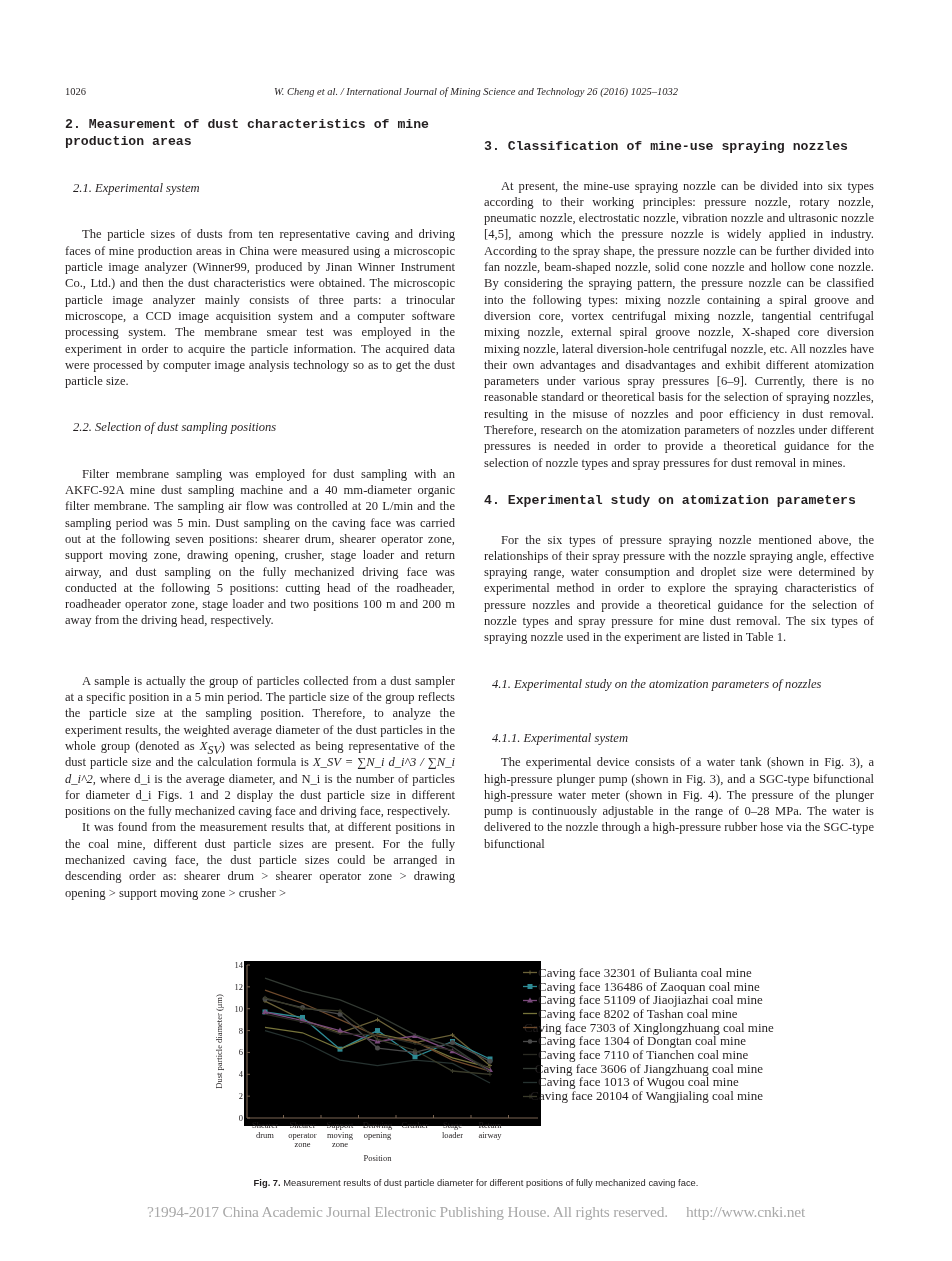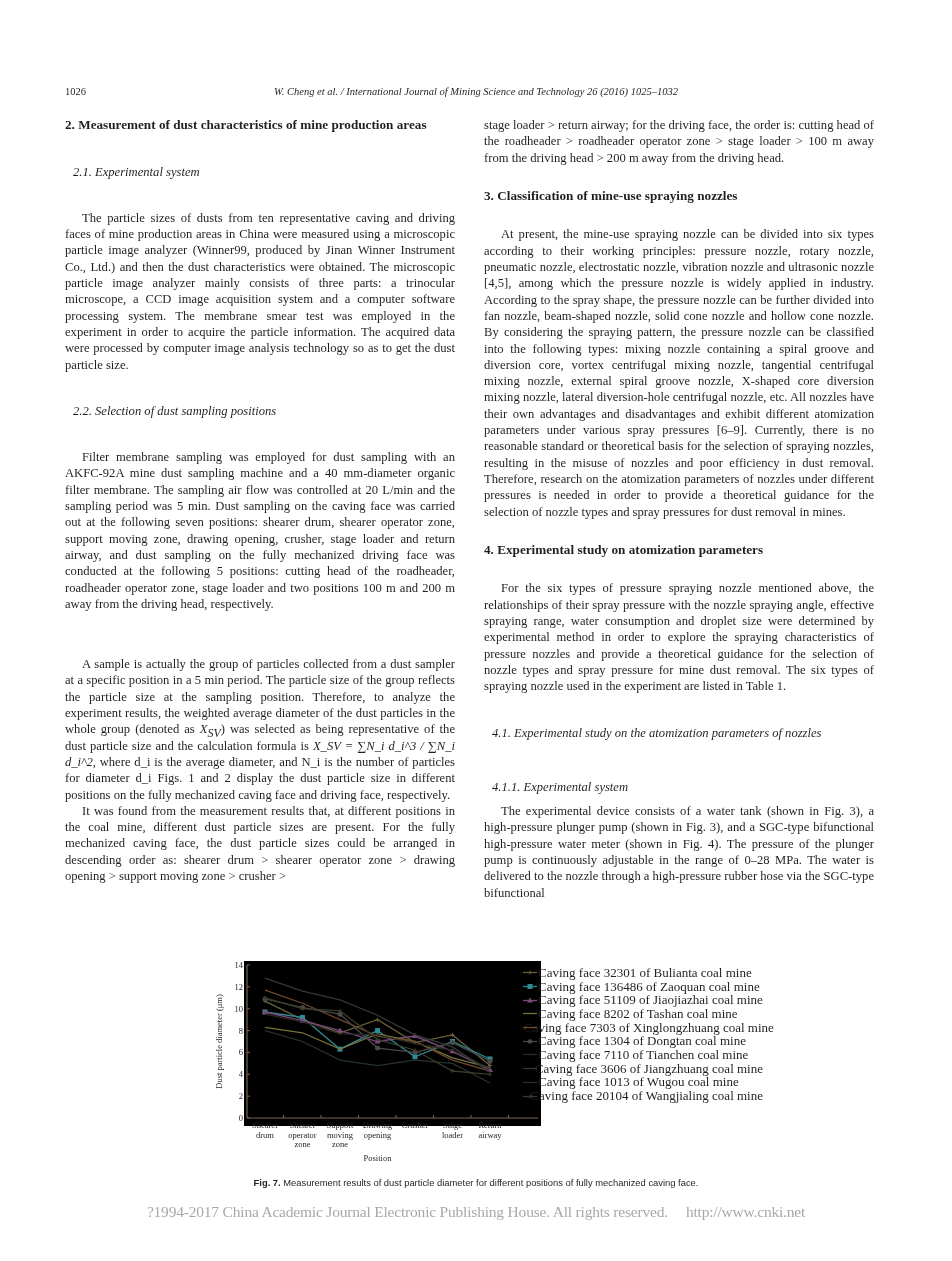--- a/index.html
+++ b/index.html
@@ -4,21 +4,21 @@
 <style>
   html, body { margin:0; padding:0; background:#ffffff; }
   body { width:952px; height:1261px; position:relative; overflow:hidden;
          font-family:"DejaVu Serif","Liberation Serif",serif; color:#231f20; }
   .header { position:absolute; top:86px; left:65px; width:822px; height:14px; font-size:10.5px;text-decoration:underline; }
   .header .pageno { position:absolute; left:0; top:0; font-family:"Liberation Serif",serif; }
   .header .running { position:absolute; left:0; right:0; text-align:center; font-style:italic; font-family:"Liberation Serif",serif; }
   .col { position:absolute; top:117px; width:390px; font-family:"Liberation Serif",serif; font-size:12.6px; line-height:16.3px; }
   .col.left { left:65px; }
   .col.right { left:484px; }
-  .sec-h { font-weight:bold; font-size:13.2px; line-height:16.6px; margin:0; }
+  .sec-h { font-weight:bold; font-size:13.2px; line-height:16.6px; margin:0;font-family:Liberation Mono, monospace; }
   .sub-h { font-style:italic; margin:8px; }
   .para { text-align:justify; text-indent:17px; margin:0; hyphens:manual; }
   .gap-l { height:22px; }
   .math { font-style:italic; }
   sub, sup { font-size:12px; line-height:0; }
   .figure { position:absolute; left:205px; top:958px; width:540px; height:210px; }
   .plot { position:absolute; left:39px; top:3px; width:297px; height:165px; background:#000; }
   .figure svg { position:absolute; left:0; top:0; }
   .legend { position:absolute; left:318px; top:8px; width:240px; }
   .legend-item { display:flex; align-items:center; height:13.7px; font-size:13px; font-family:"Liberation Serif",serif; color:#231f20; white-space:nowrap; }
@@ -48,21 +48,20 @@
   <p class="para">Filter membrane sampling was employed for dust sampling with an AKFC-92A mine dust sampling machine and a 40 mm-diameter organic filter membrane. The sampling air flow was controlled at 20 L/min and the sampling period was 5 min. Dust sampling on the caving face was carried out at the following seven positions: shearer drum, shearer operator zone, support moving zone, drawing opening, crusher, stage loader and return airway, and dust sampling on the fully mechanized driving face was conducted at the following 5 positions: cutting head of the roadheader, roadheader operator zone, stage loader and two posi­tions 100 m and 200 m away from the driving head, respectively.</p>
   <div class="gap-l"></div>
   <div class="gap-l"></div>
   <p class="para">
     <span>A sample is actually the group of particles collected from a dust sampler at a specific position in a 5 min period. The particle size of the group reflects the particle size at the sampling position. There­fore, to analyze the experiment results, the weighted average diameter of the dust particles in the whole group (denoted as </span><span class="math"><span>X</span><sub>SV</sub></span><span>) was selected as being representative of the dust particle size and the calculation formula is </span><span class="math">X_SV = ∑N_i d_i^3 / ∑N_i d_i^2</span><span>, where d_i is the average diameter, and N_i is the number of particles for diameter d_i Figs. 1 and 2 display the dust particle size in different positions on the fully mechanized caving face and driving face, respectively.</span>
   </p>
   <p class="para">It was found from the measurement results that, at different positions in the coal mine, different dust particle sizes are present. For the fully mechanized caving face, the dust particle sizes could be arranged in descending order as: shearer drum &gt; shearer opera­tor zone &gt; drawing opening &gt; support moving zone &gt; crusher &gt;</p>
 </div>
 
 <div class="col right">
-  <p class="para" style="text-indent:0">stage loader &gt; return airway; for the driving face, the order is: cut­ting head of the roadheader &gt; roadheader operator zone &gt; stage loader &gt; 100 m away from the driving head &gt; 200 m away from the driving head.</p>
   <div class="gap-l"></div>
   <h2 class="sec-h">3. Classification of mine-use spraying nozzles</h2>
   <div class="gap-l"></div>
   <p class="para">At present, the mine-use spraying nozzle can be divided into six types according to their working principles: pressure nozzle, rotary nozzle, pneumatic nozzle, electrostatic nozzle, vibration nozzle and ultrasonic nozzle [4,5], among which the pressure nozzle is widely applied in industry. According to the spray shape, the pres­sure nozzle can be further divided into fan nozzle, beam-shaped nozzle, solid cone nozzle and hollow cone nozzle. By considering the spraying pattern, the pressure nozzle can be classified into the following types: mixing nozzle containing a spiral groove and diversion core, vortex centrifugal mixing nozzle, tangential cen­trifugal mixing nozzle, external spiral groove nozzle, X-shaped core diversion mixing nozzle, lateral diversion-hole centrifugal nozzle, etc. All nozzles have their own advantages and disadvantages and exhibit different atomization parameters under various spray pressures [6–9]. Currently, there is no reasonable standard or the­oretical basis for the selection of spraying nozzles, resulting in the misuse of nozzles and poor efficiency in dust removal. Therefore, research on the atomization parameters of nozzles under different pressures is needed in order to provide a theoretical guidance for the selection of nozzle types and spray pressures for dust removal in mines.</p>
   <div class="gap-l"></div>
   <h2 class="sec-h">4. Experimental study on atomization parameters</h2>
   <div class="gap-l"></div>
   <p class="para">For the six types of pressure spraying nozzle mentioned above, the relationships of their spray pressure with the nozzle spraying angle, effective spraying range, water consumption and droplet size were determined by experimental method in order to explore the spraying characteristics of pressure nozzles and provide a theoretical guidance for the selection of nozzle types and spray pressure for mine dust removal. The six types of spraying nozzle used in the experiment are listed in Table 1.</p>
   <div class="gap-l"></div>
   <p class="sub-h">4.1. Experimental study on the atomization parameters of nozzles</p>

